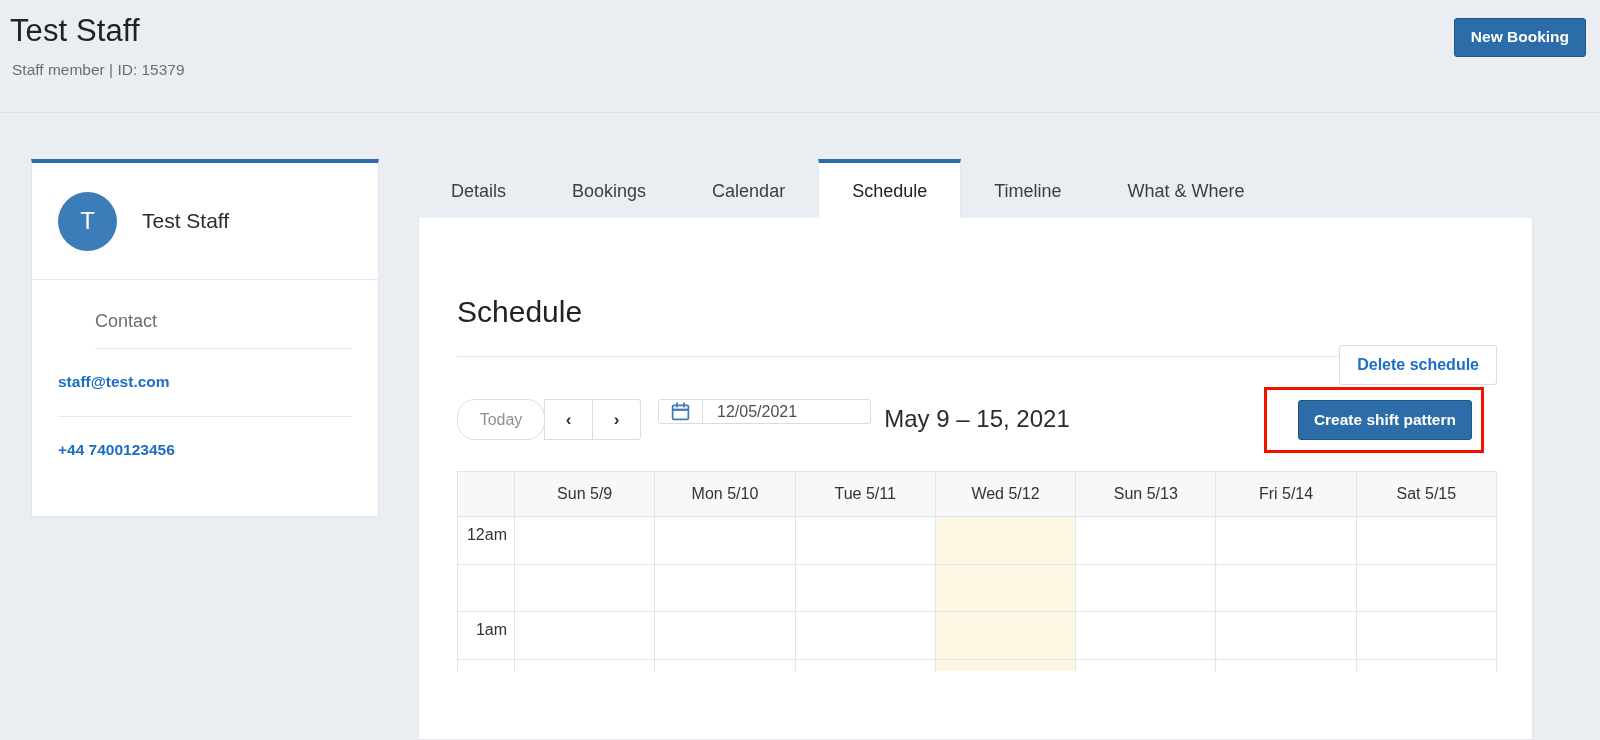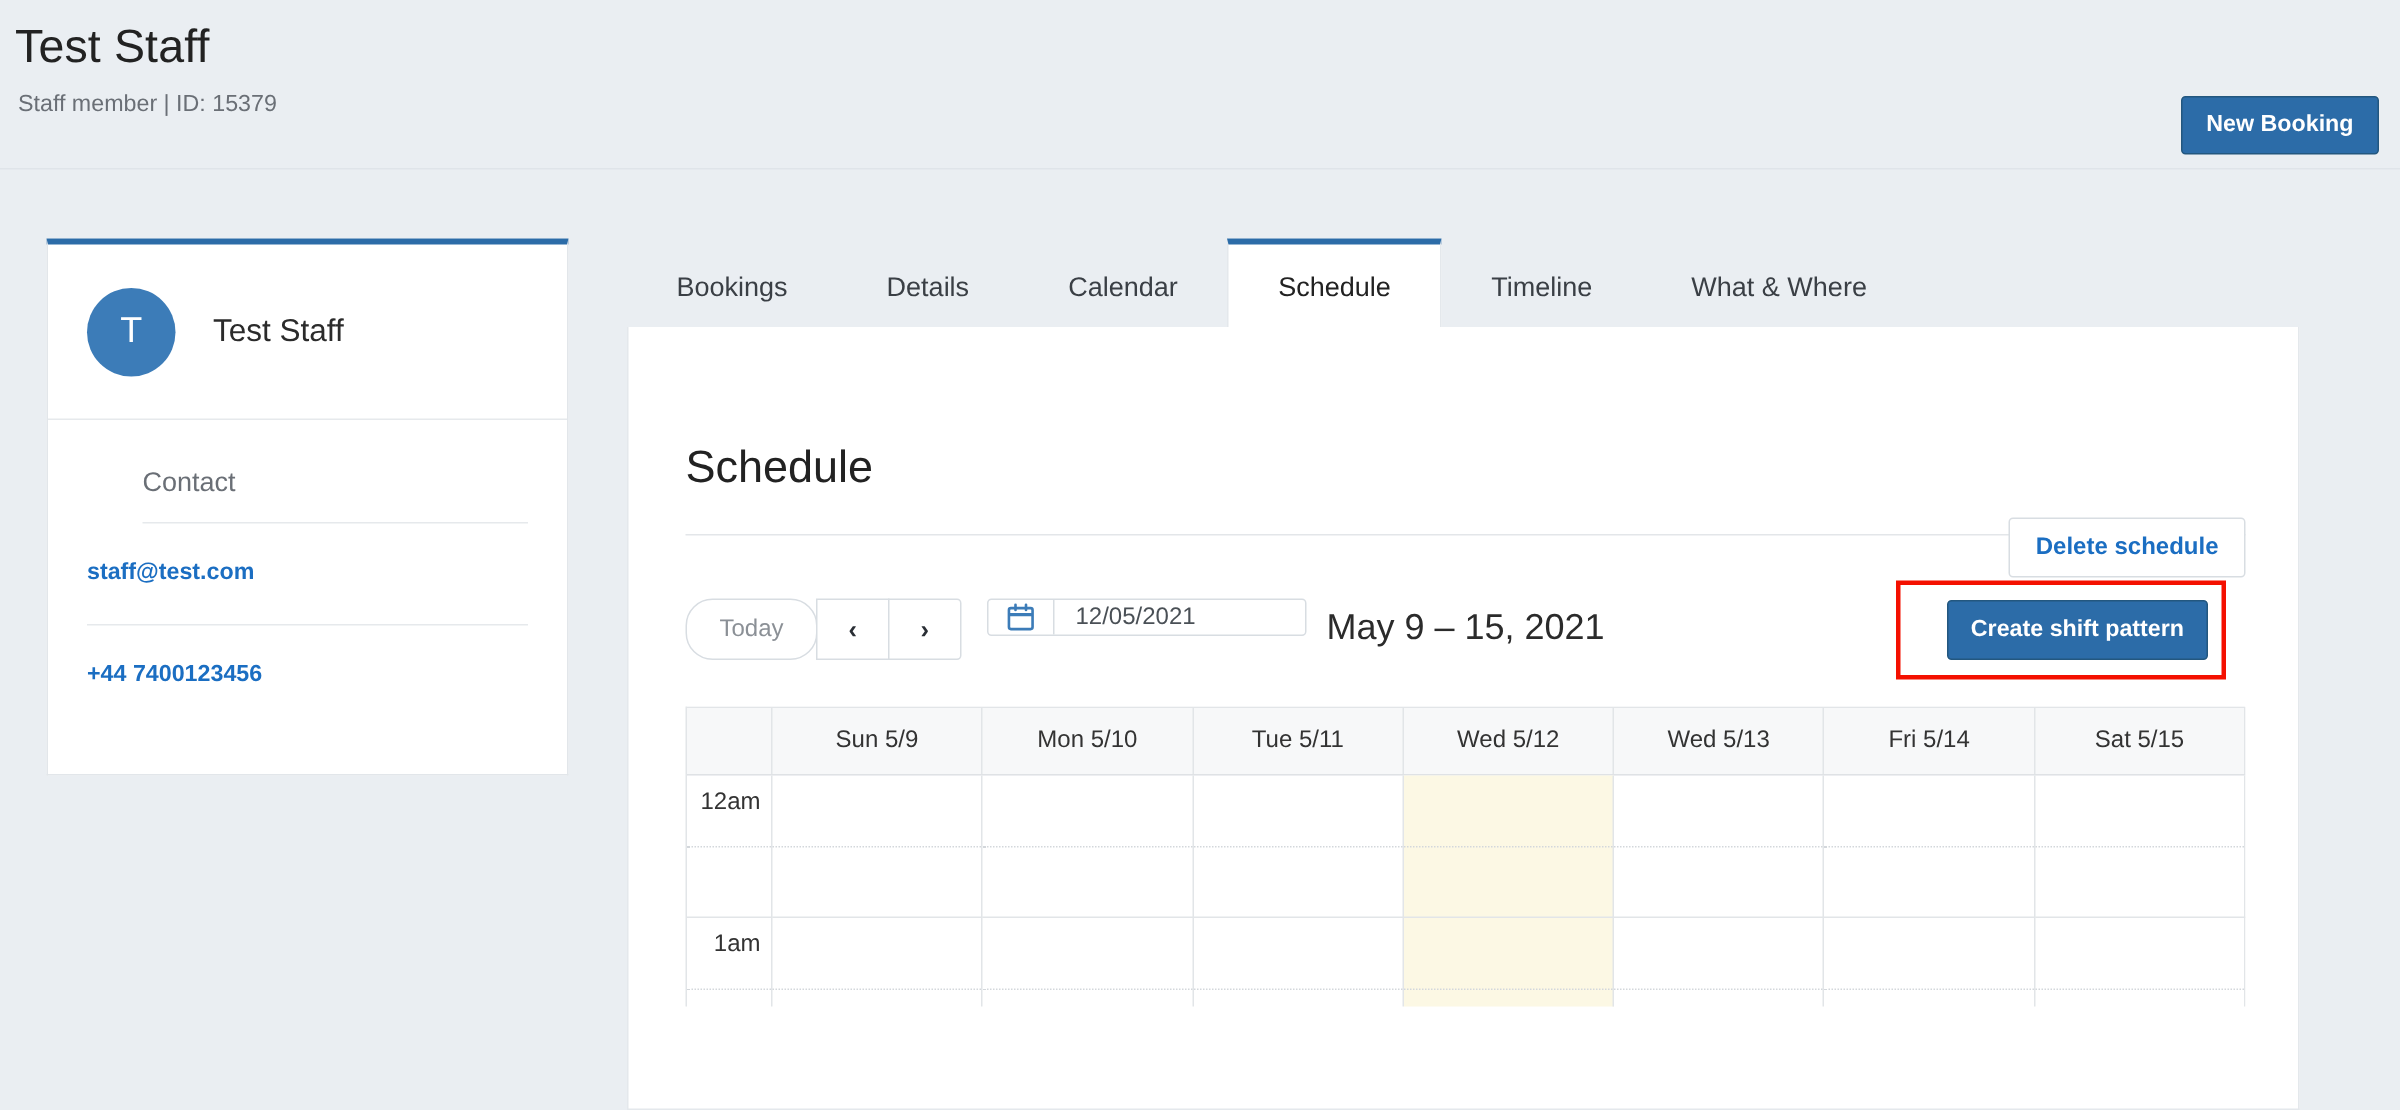--- a/index.html
+++ b/index.html
@@ -29,21 +29,20 @@
     font-size: 15.5px; color: #6a6f76;
   }
   #new-booking-button {
     position: absolute; right: 14px; top: 18px;
     background: #2c6ca8; color: #fff;
     border: 1px solid #23577f; border-radius: 3px;
     font-size: 15.5px; font-weight: 700;
     padding: 10px 16px 11px 16px;
     cursor: pointer; line-height: 1;
     font-family: "Liberation Sans", sans-serif;
-    margin-top: 46px;
   }
 
   
   #profile-card {
     position: absolute; left: 31px; top: 159px;
     width: 348px; height: 358px;
     background: #fff;
     border: 1px solid #e2e6ea;
     border-top: 4px solid #2c6ca8;
   }
@@ -212,22 +211,22 @@
     <div id="profile-name">Test Staff</div>
   </div>
   <div class="contact-section">
     <div id="contact-label">Contact</div>
     <a class="contact-link" href="#">staff@test.com</a>
     <a class="contact-link last" href="#">+44 7400123456</a>
   </div>
 </div>
 
 <div id="tabs">
+  <div class="tab">Details</div>
   <div class="tab">Bookings</div>
-  <div class="tab">Details</div>
   <div class="tab">Calendar</div>
   <div class="tab active">Schedule</div>
   <div class="tab">Timeline</div>
   <div class="tab">What &amp; Where</div>
 </div>
 
 <div id="content-panel">
 
   <div id="schedule-heading-row">
     <span id="schedule-heading">Schedule</span>
@@ -261,21 +260,21 @@
   </div>
 
   <div id="calendar-grid">
 
     <div id="grid-header">
       <div class="gutter-cell"></div>
       <div class="day-head">Sun 5/9</div>
       <div class="day-head">Mon 5/10</div>
       <div class="day-head">Tue 5/11</div>
       <div class="day-head">Wed 5/12</div>
-      <div class="day-head">Wed 5/13</div>
+      <div class="day-head">Sun 5/13</div>
       <div class="day-head">Fri 5/14</div>
       <div class="day-head">Sat 5/15</div>
     </div>
 
     <div id="grid-body">
 
       <div class="hour-row">
         <div class="hour-gutter">
           <span class="hour-label">12am</span>
           <div class="half-line"></div>

